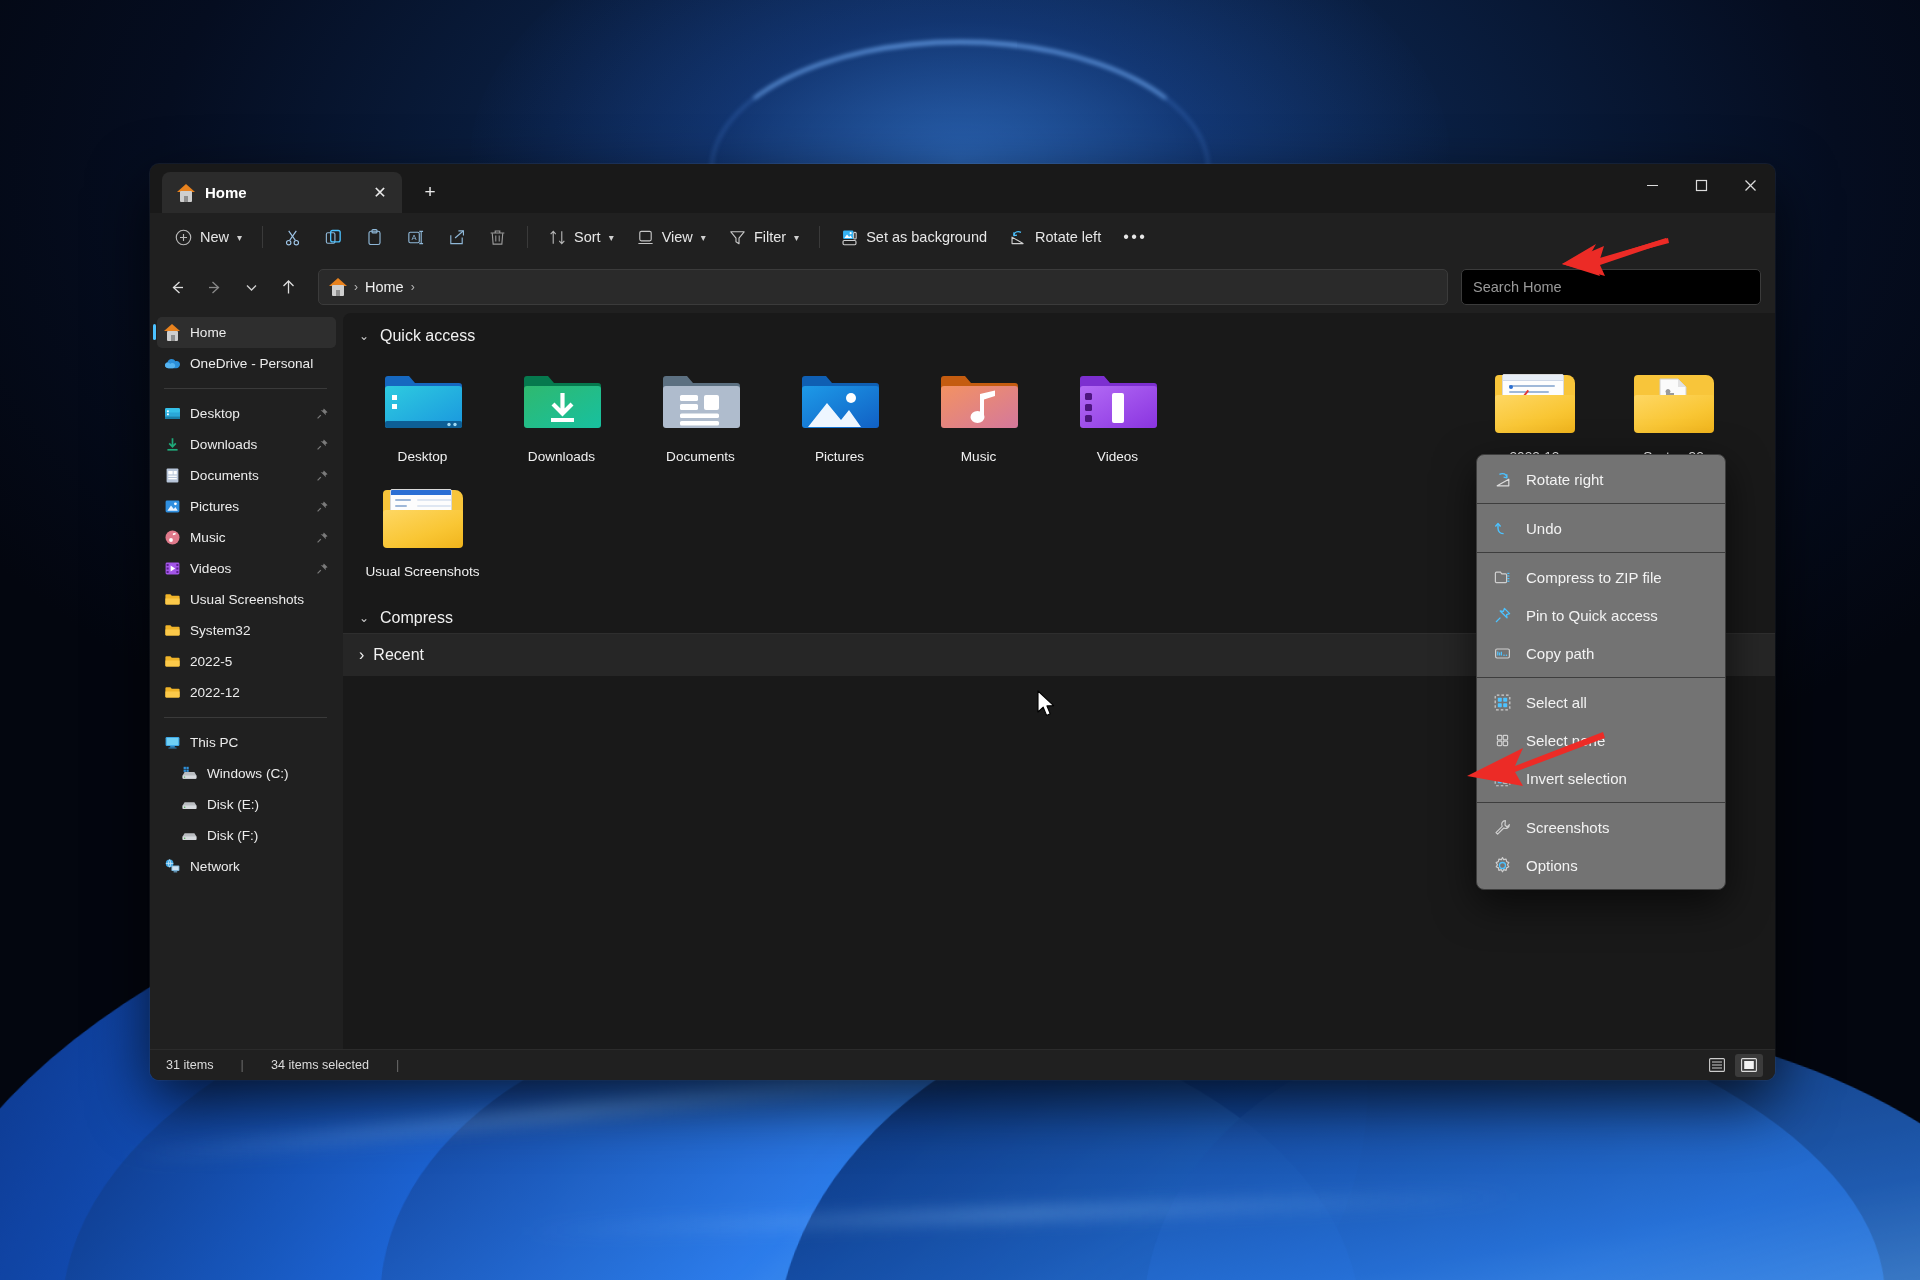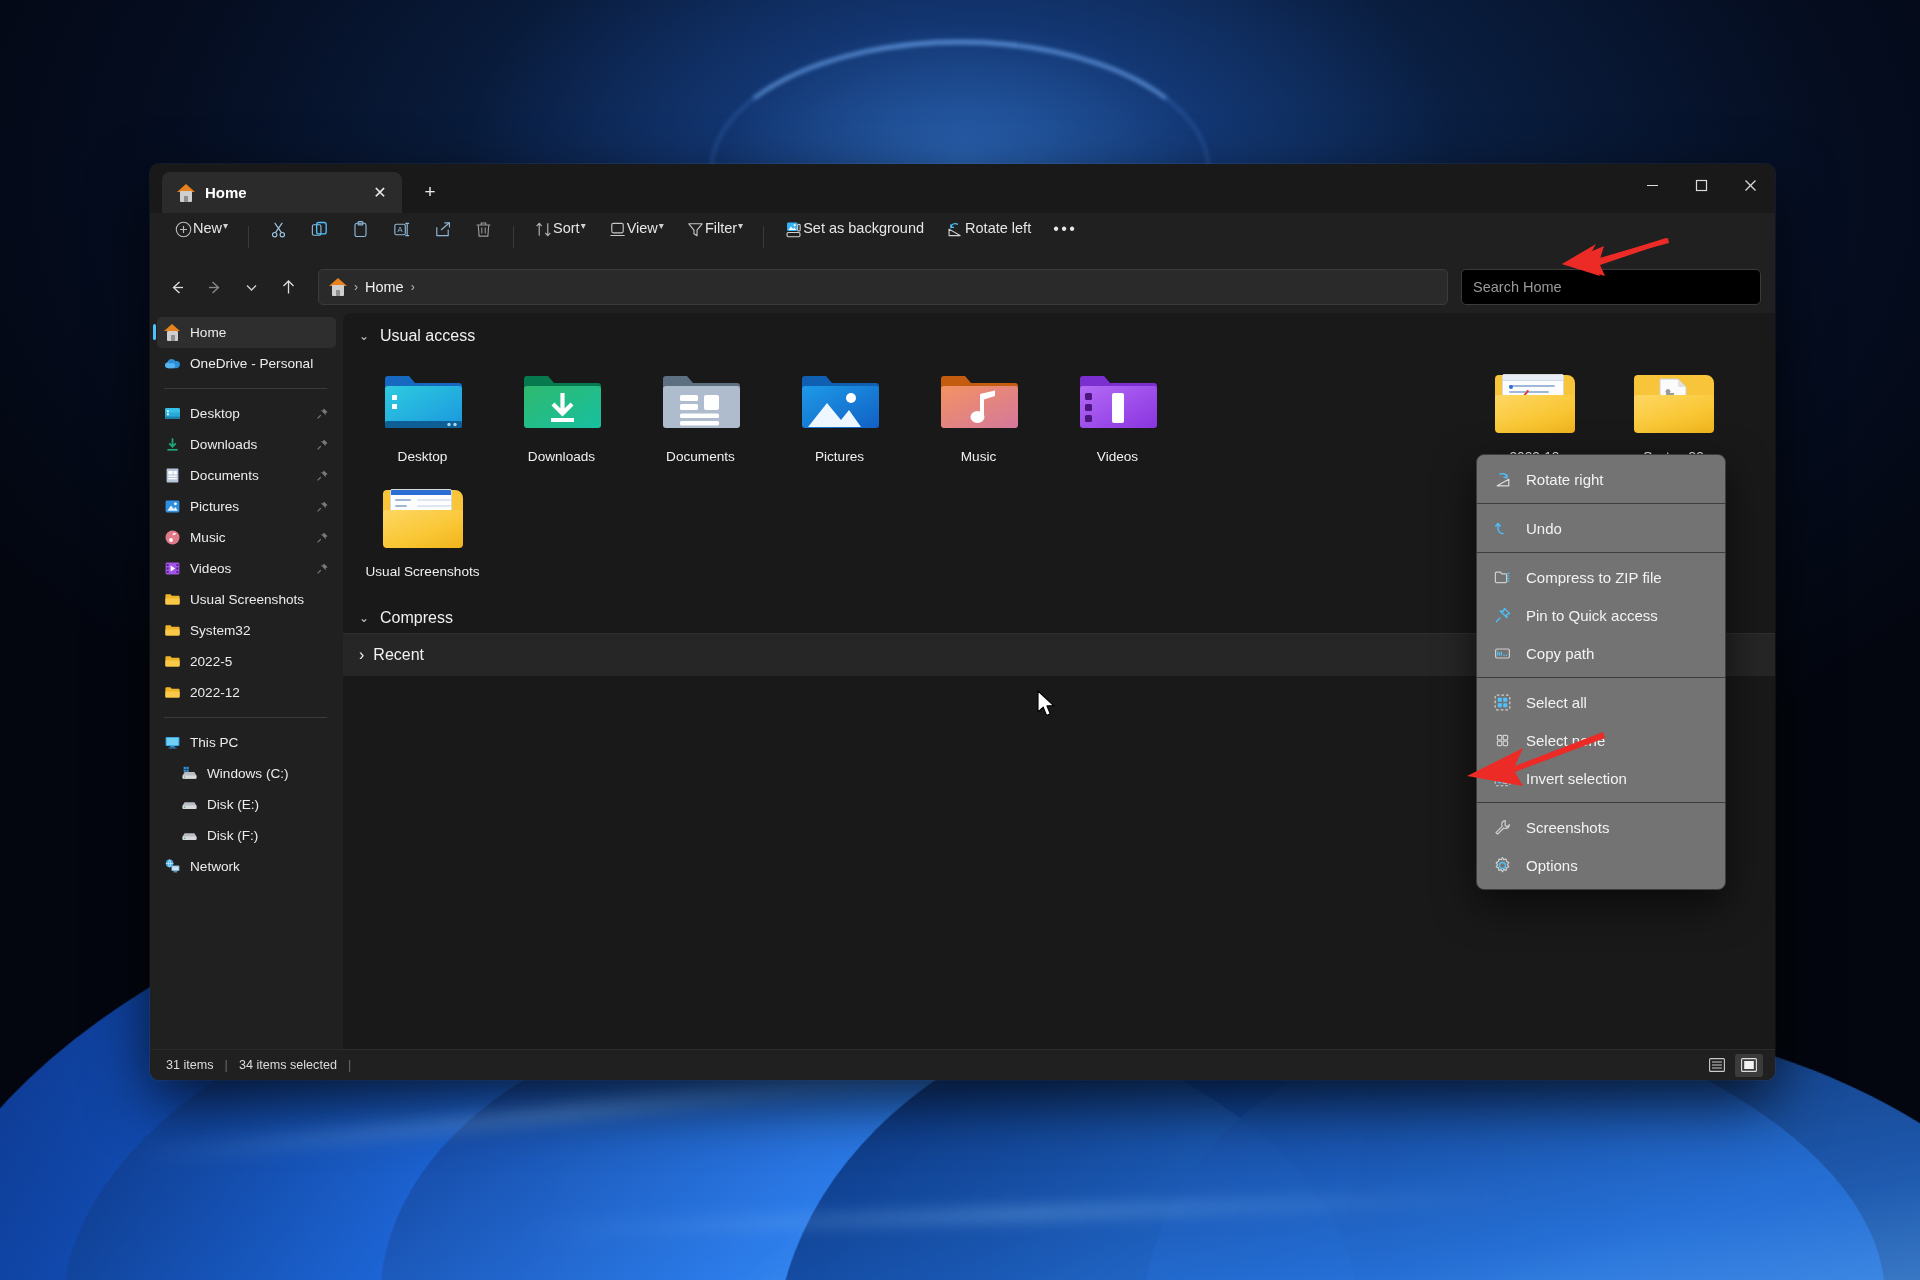--- a/index.html
+++ b/index.html
@@ -148,21 +148,21 @@
   #toolbar {
     height: 48px;
     background: #202020;
     display: flex; align-items: center;
     padding: 0 14px;
     gap: 2px;
     flex: none;
   }
   .tb-btn {
     height: 34px;
-    display: flex; 
+    display: flex; align-items: center; gap: 7px;
     padding: 0 10px;
     border-radius: 5px;
     color: #e6e6e6; font-size: 14.5px;
     white-space: nowrap;
   }
   .tb-ico { width: 19px; height: 19px; display: block; flex: none; }
   .chev { font-size: 10px; color: #cfcfcf; margin-left: 1px; }
   .tb-sep { width: 1px; height: 22px; background: #3a3a3a; margin: 0 8px; flex: none; }
   .dots { letter-spacing: 2.5px; font-size: 16px; color: #e6e6e6; }
 
@@ -312,21 +312,21 @@
   }
 
   
   #statusbar {
     height: 31px;
     background: #202020;
     display: flex; align-items: center;
     padding: 0 12px 0 16px;
     color: #dcdcdc; font-size: 12.6px;
     flex: none;
-    gap: 11px;
+    gap: 27px;
     border-top: 1px solid #2b2b2b;
   }
   .status-sep { color: #6a6a6a; }
   #viewtoggles { margin-left: auto; display: flex; gap: 4px; }
   .vt {
     width: 28px; height: 23px;
     display: flex; align-items: center; justify-content: center;
     border-radius: 3px;
   }
   .vt.active { background: #3b3b3b; }
@@ -756,21 +756,21 @@
         </svg>
         <span class="sb-label">Network</span>
       </div>
 
     </div>
 
     <div id="content">
 
       <div class="group-head">
         <span class="gchev">⌄</span>
-        <span>Usual access</span>
+        <span>Quick access</span>
       </div>
 
       <div class="grid">
 
         <div class="tile">
           <div class="tile-ico">
             <svg viewBox="0 0 92 74" width="92" height="74">
               <path d="M8 14 A3 3 0 0 1 11 11 L32 11 L38 18 L82 18 A3 3 0 0 1 85 21 L85 24 L8 24 Z" fill="#1668c0"></path>
               <rect x="8" y="21" width="77" height="42" rx="3" fill="url(#dg)"></rect>
               <defs>

